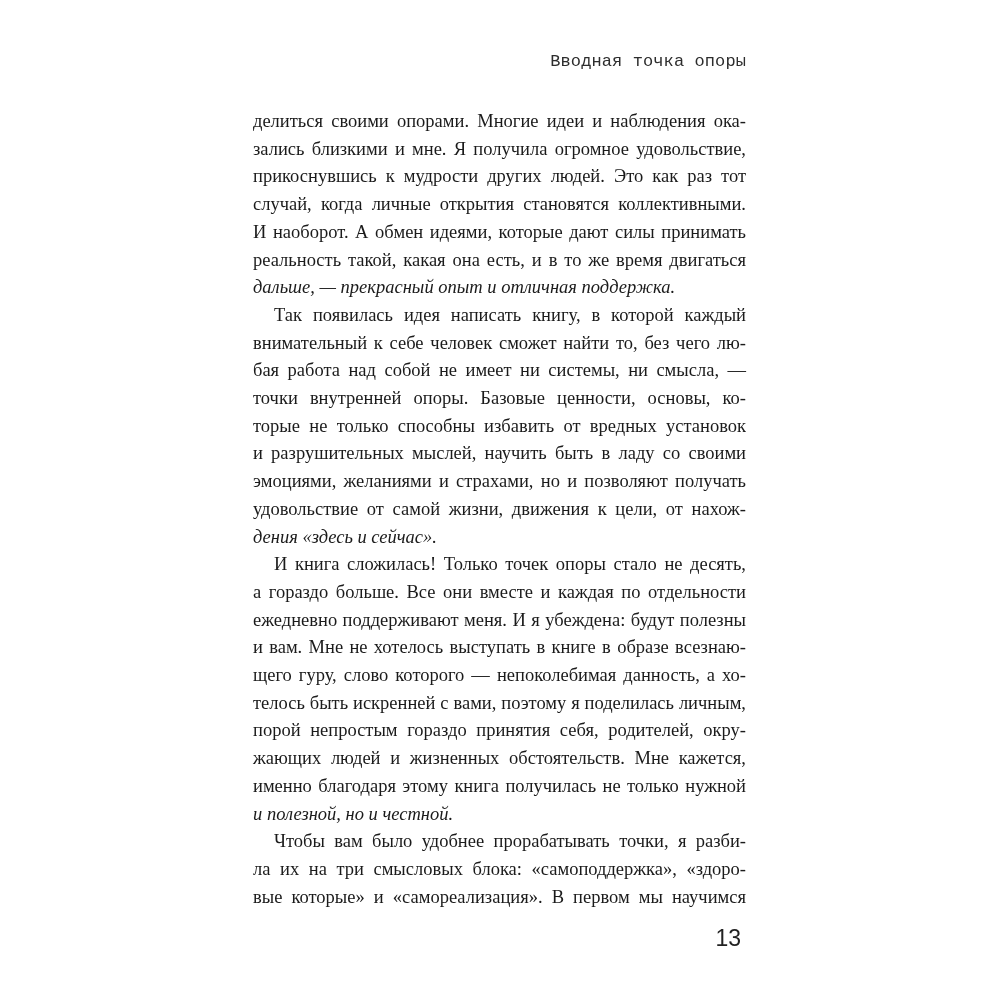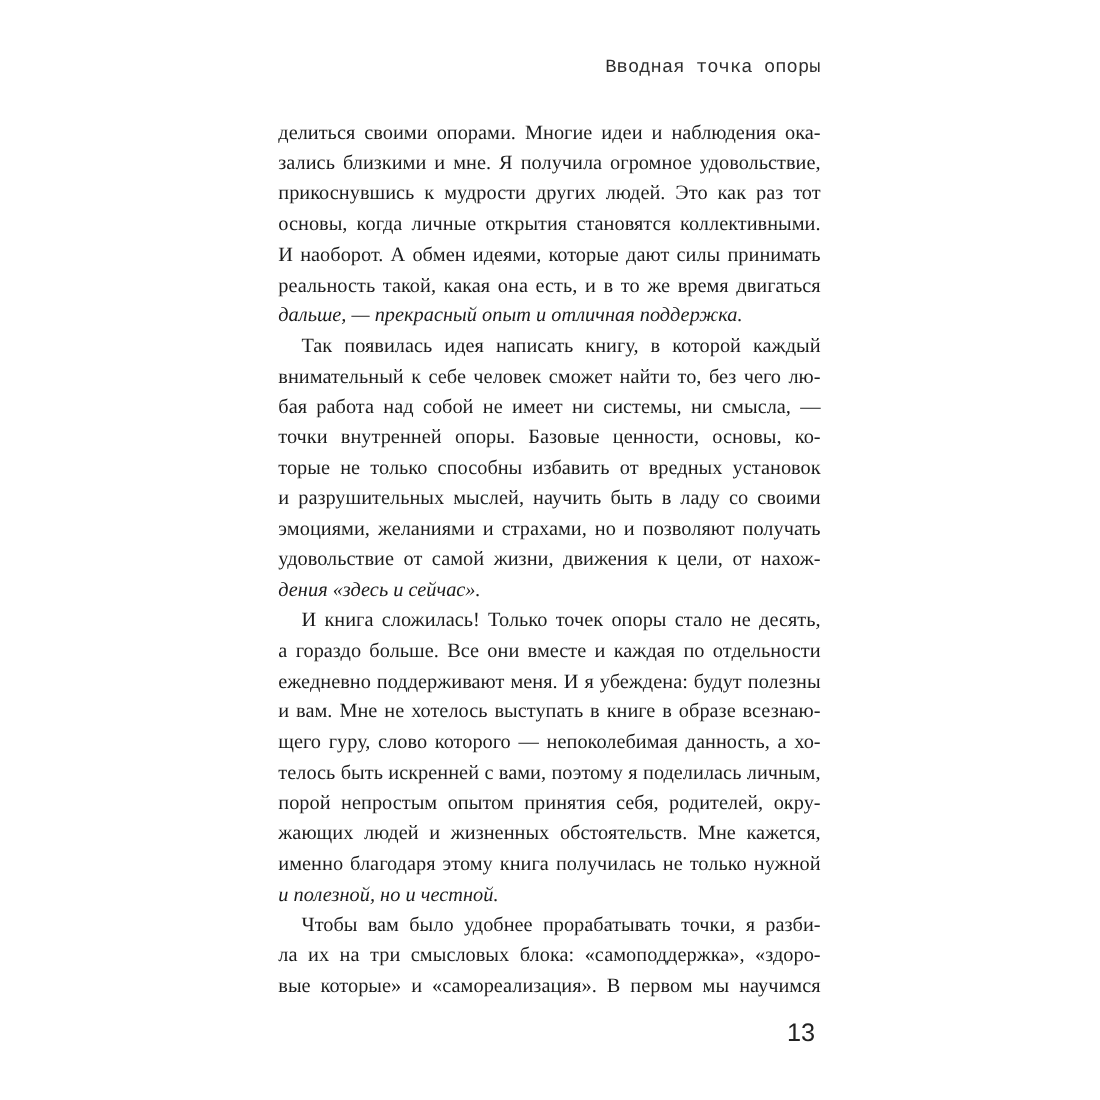--- a/index.html
+++ b/index.html
@@ -53,21 +53,21 @@
 <div class="page">
 
   <div class="running-header">Вводная точка опоры</div>
 
   <div class="text-block">
 
     <div class="paragraph">
       <div class="line">делиться своими опорами. Многие идеи и наблюдения ока-</div>
       <div class="line">зались близкими и мне. Я получила огромное удовольствие,</div>
       <div class="line">прикоснувшись к мудрости других людей. Это как раз тот</div>
-      <div class="line">основы, когда личные открытия становятся коллективными.</div>
+      <div class="line">случай, когда личные открытия становятся коллективными.</div>
       <div class="line">И наоборот. А обмен идеями, которые дают силы принимать</div>
       <div class="line">реальность такой, какая она есть, и в то же время двигаться</div>
       <div class="line end">дальше, — прекрасный опыт и отличная поддержка.</div>
     </div>
 
     <div class="paragraph">
       <div class="line indent">Так появилась идея написать книгу, в которой каждый</div>
       <div class="line">внимательный к себе человек сможет найти то, без чего лю-</div>
       <div class="line">бая работа над собой не имеет ни системы, ни смысла, —</div>
       <div class="line"><span class="italic">точки внутренней опоры</span><span>. Базовые ценности, основы, ко-</span></div>
@@ -78,21 +78,21 @@
       <div class="line end">дения «здесь и сейчас».</div>
     </div>
 
     <div class="paragraph">
       <div class="line indent">И книга сложилась! Только точек опоры стало не десять,</div>
       <div class="line">а гораздо больше. Все они вместе и каждая по отдельности</div>
       <div class="line">ежедневно поддерживают меня. И я убеждена: будут полезны</div>
       <div class="line">и вам. Мне не хотелось выступать в книге в образе всезнаю-</div>
       <div class="line">щего гуру, слово которого — непоколебимая данность, а хо-</div>
       <div class="line">телось быть искренней с вами, поэтому я поделилась личным,</div>
-      <div class="line">порой непростым опытом принятия себя, родителей, окру-</div>
+      <div class="line">порой непростым гораздо принятия себя, родителей, окру-</div>
       <div class="line">жающих людей и жизненных обстоятельств. Мне кажется,</div>
       <div class="line">именно благодаря этому книга получилась не только нужной</div>
       <div class="line end">и полезной, но и честной.</div>
     </div>
 
     <div class="paragraph">
       <div class="line indent">Чтобы вам было удобнее прорабатывать точки, я разби-</div>
       <div class="line">ла их на три смысловых блока: «самоподдержка», «здоро-</div>
       <div class="line">вые которые» и «самореализация». В первом мы научимся</div>
     </div>

